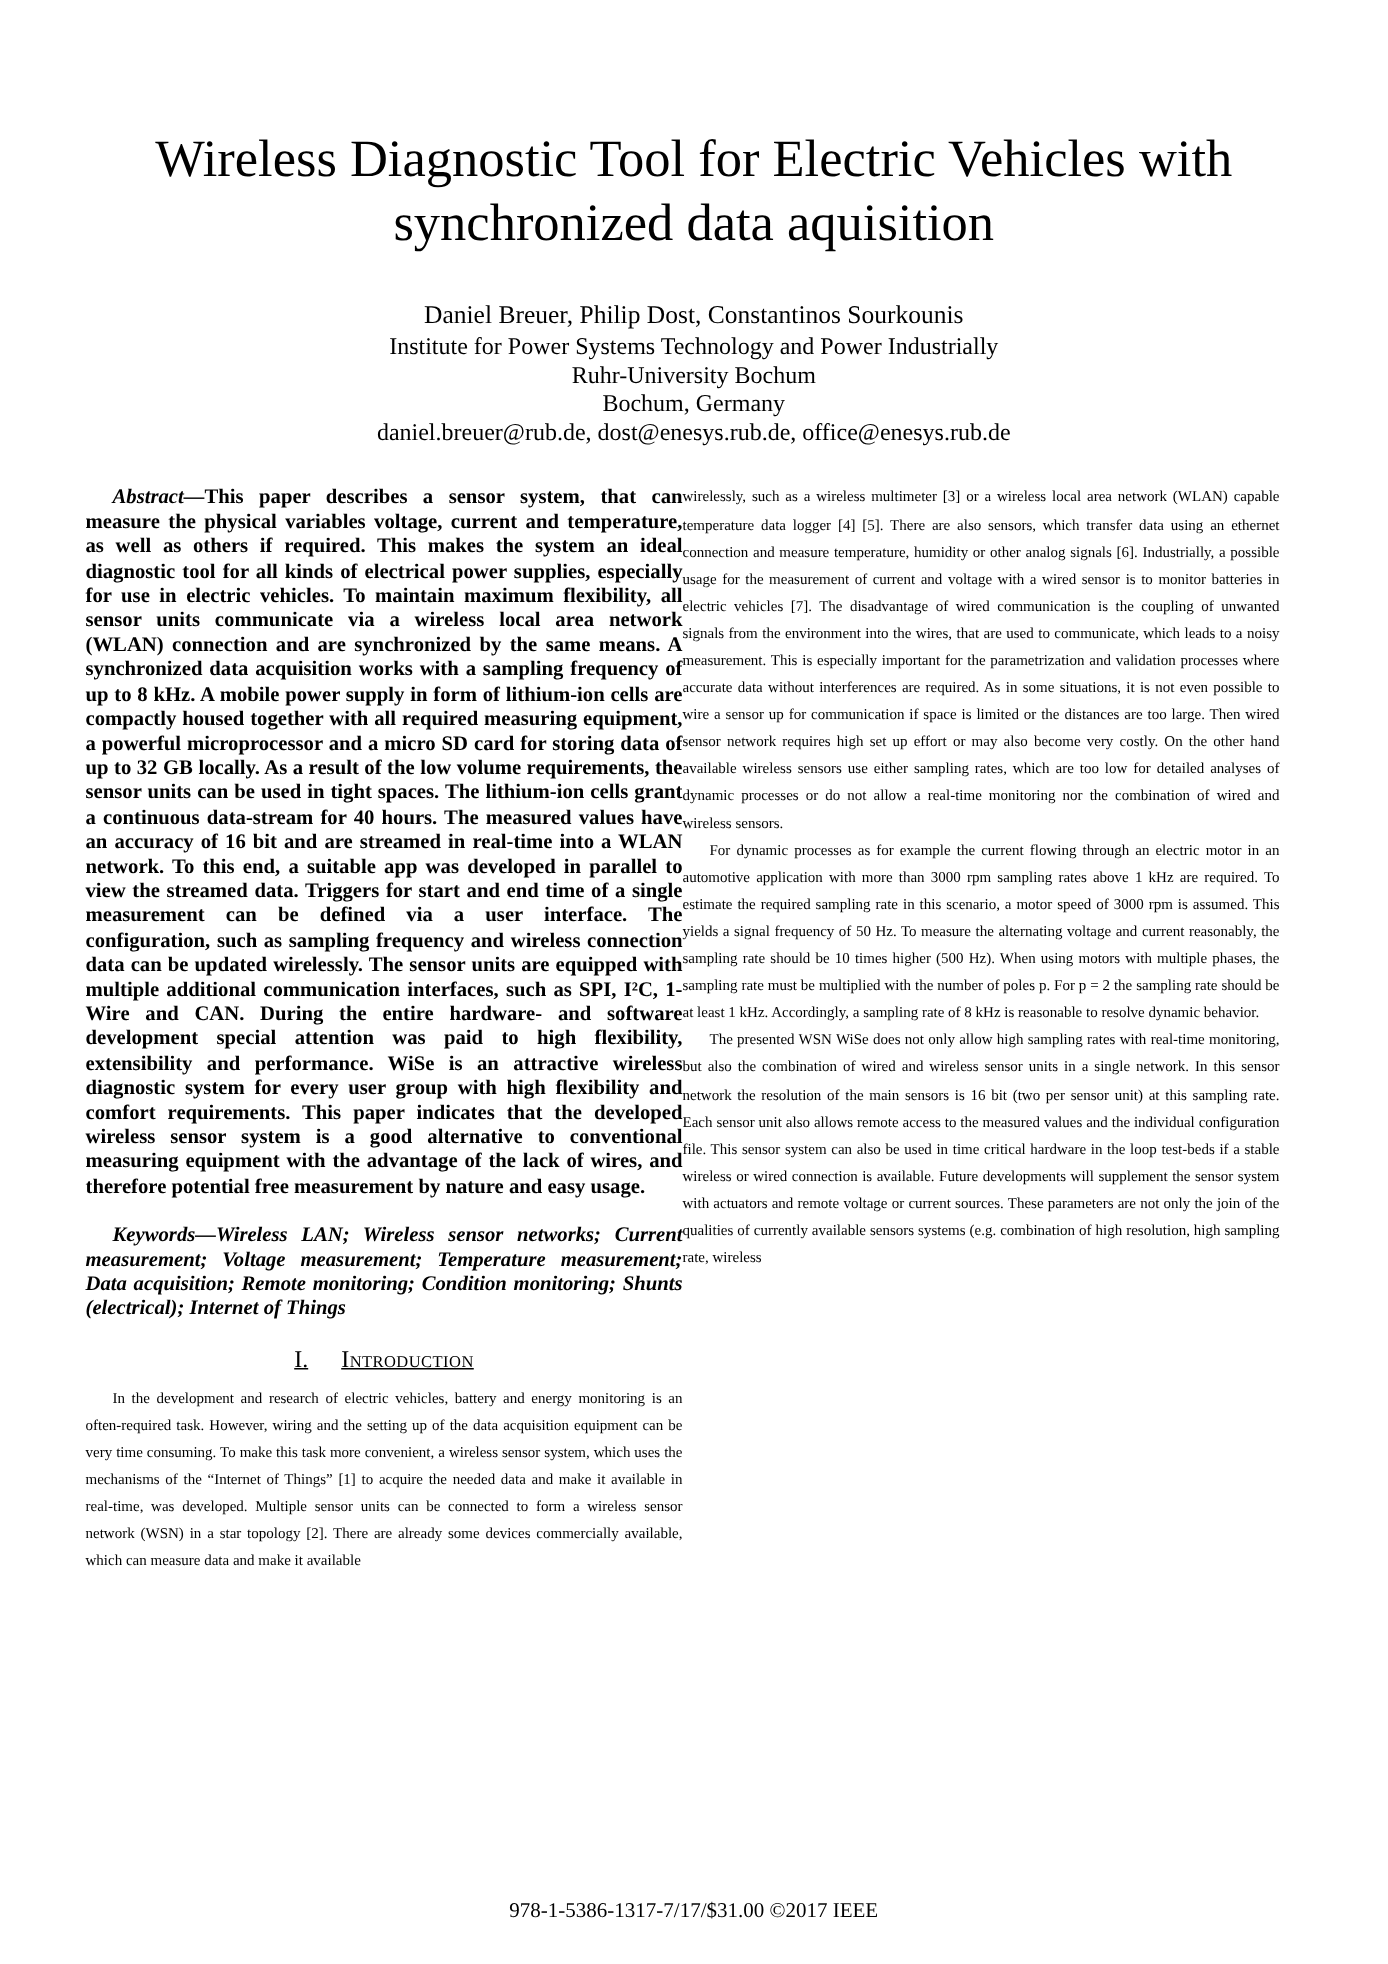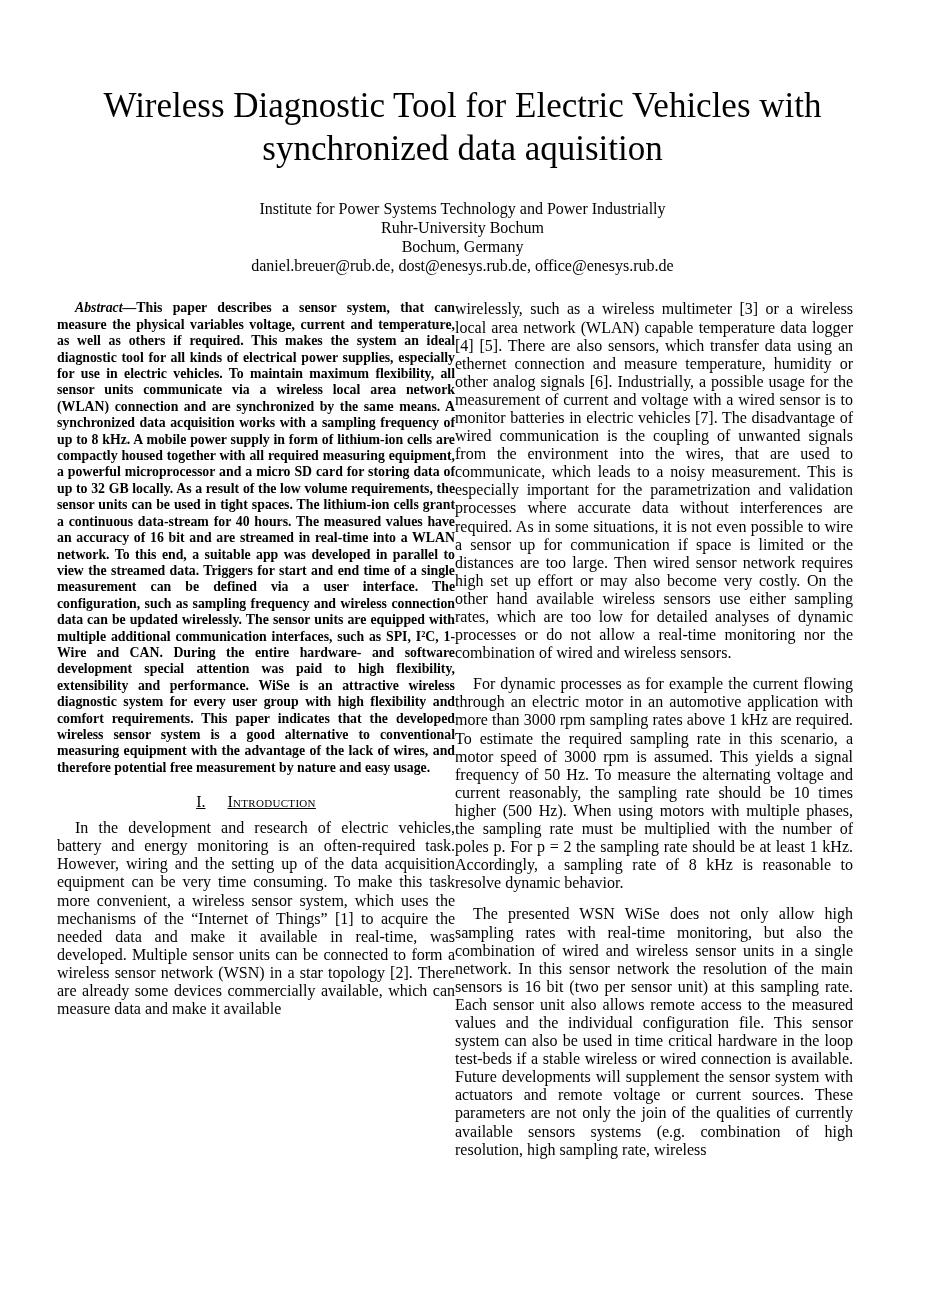--- a/index.html
+++ b/index.html
@@ -47,60 +47,63 @@
     text-align: center;
     font-size: 16px;
     font-weight: normal;
     margin-top: 17px;
     margin-bottom: 8px;
     text-decoration: underline;
   }
   .section-number { margin-right: 22px; }
   .smallcaps { font-variant: small-caps; letter-spacing: 0.3px; }
   .body-par {
-    font-size: 16px;
+    font-size: 10px;
     line-height: 18.1px;
     text-align: justify;
   }
-  .body-par + .body-par { margin-top: 13px; }
+  .body-par + .body-par { }
   .indent { text-indent: 18px; }
   .footer {
     position: absolute;
     left: 0;
     right: 0;
     bottom: 26px;
     text-align: center;
     font-size: 14px;
   }
 </style>
 </head>
 <body>
 
 <div class="page">
 
   <div class="header">
     <h1 class="title">Wireless Diagnostic Tool for Electric Vehicles with synchronized data aquisition</h1>
     <div class="authors-block">
+      <div class="author-names">Daniel Breuer, Philip Dost, Constantinos Sourkounis</div>
       <div class="affil-line">Institute for Power Systems Technology and Power Industrially</div>
       <div class="affil-line">Ruhr-University Bochum</div>
       <div class="affil-line">Bochum, Germany</div>
       <div class="affil-line">daniel.breuer@rub.de, dost@enesys.rub.de, office@enesys.rub.de</div>
     </div>
   </div>
 
   <div class="columns">
 
     <section class="col">
       <p class="abstract-par"><span class="abstract-label">Abstract—</span><span>This paper describes a sensor system, that can measure the physical variables voltage, current and temperature, as well as others if required. This makes the system an ideal diagnostic tool for all kinds of electrical power supplies, especially for use in electric vehicles. To maintain maximum flexibility, all sensor units communicate via a wireless local area network (WLAN) connection and are synchronized by the same means. A synchronized data acquisition works with a sampling frequency of up to 8 kHz. A mobile power supply in form of lithium-ion cells are compactly housed together with all required measuring equipment, a powerful microprocessor and a micro SD card for storing data of up to 32 GB locally. As a result of the low volume requirements, the sensor units can be used in tight spaces. The lithium-ion cells grant a continuous data-stream for 40 hours. The measured values have an accuracy of 16 bit and are streamed in real-time into a WLAN network. To this end, a suitable app was developed in parallel to view the streamed data. Triggers for start and end time of a single measurement can be defined via a user interface. The configuration, such as sampling frequency and wireless connection data can be updated wirelessly. The sensor units are equipped with multiple additional communication interfaces, such as SPI, I²C, 1-Wire and CAN. During the entire hardware- and software development special attention was paid to high flexibility, extensibility and performance. WiSe is an attractive wireless diagnostic system for every user group with high flexibility and comfort requirements.  This paper indicates that the developed wireless sensor system is a good alternative to conventional measuring equipment with the advantage of the lack of wires, and therefore potential free measurement by nature and easy usage.</span></p>
+      <p class="keywords-par"><span>Keywords—</span><span>Wireless LAN; Wireless sensor networks; Current measurement; Voltage measurement; Temperature measurement; Data acquisition; Remote monitoring; Condition monitoring; Shunts (electrical); Internet of Things</span></p>
       <h3 class="section-heading"><span class="section-number">I.</span><span class="smallcaps">Introduction</span></h3>
       <p class="body-par indent">In the development and research of electric vehicles, battery and energy monitoring is an often-required task. However, wiring and the setting up of the data acquisition equipment can be very time consuming. To make this task more convenient, a wireless sensor system, which uses the mechanisms of the “Internet of Things” [1] to acquire the needed data and make it available in real-time, was developed. Multiple sensor units can be connected to form a wireless sensor network (WSN) in a star topology [2]. There are already some devices commercially available, which can measure data and make it available</p>
     </section>
 
     <section class="col">
       <p class="body-par">wirelessly, such as a wireless multimeter [3] or a wireless local area network (WLAN) capable temperature data logger [4] [5]. There are also sensors, which transfer data using an ethernet connection and measure temperature, humidity or other analog signals [6]. Industrially, a possible usage for the measurement of current and voltage with a wired sensor is to monitor batteries in electric vehicles [7]. The disadvantage of wired communication is the coupling of unwanted signals from the environment into the wires, that are used to communicate, which leads to a noisy measurement. This is especially important for the parametrization and validation processes where accurate data without interferences are required. As in some situations, it is not even possible to wire a sensor up for communication if space is limited or the distances are too large. Then wired sensor network requires high set up effort or may also become very costly. On the other hand available wireless sensors use either sampling rates, which are too low for detailed analyses of dynamic processes or do not allow a real-time monitoring nor the combination of wired and wireless sensors.</p>
       <p class="body-par indent">For dynamic processes as for example the current flowing through an electric motor in an automotive application with more than 3000 rpm sampling rates above 1 kHz are required. To estimate the required sampling rate in this scenario, a motor speed of 3000 rpm is assumed. This yields a signal frequency of 50 Hz. To measure the alternating voltage and current reasonably, the sampling rate should be 10 times higher (500 Hz). When using motors with multiple phases, the sampling rate must be multiplied with the number of poles p. For p = 2 the sampling rate should be at least 1 kHz. Accordingly, a sampling rate of 8 kHz is reasonable to resolve dynamic behavior.</p>
       <p class="body-par indent">The presented WSN WiSe does not only allow high sampling rates with real-time monitoring, but also the combination of wired and wireless sensor units in a single network. In this sensor network the resolution of the main sensors is 16 bit (two per sensor unit) at this sampling rate. Each sensor unit also allows remote access to the measured values and the individual configuration file. This sensor system can also be used in time critical hardware in the loop test-beds if a stable wireless or wired connection is available. Future developments will supplement the sensor system with actuators and remote voltage or current sources. These parameters are not only the join of the qualities of currently available sensors systems (e.g. combination of high resolution, high sampling rate, wireless</p>
     </section>
 
   </div>
 
+  <div class="footer">978-1-5386-1317-7/17/$31.00 ©2017 IEEE</div>
 
 </div>
 
 </body></html>

